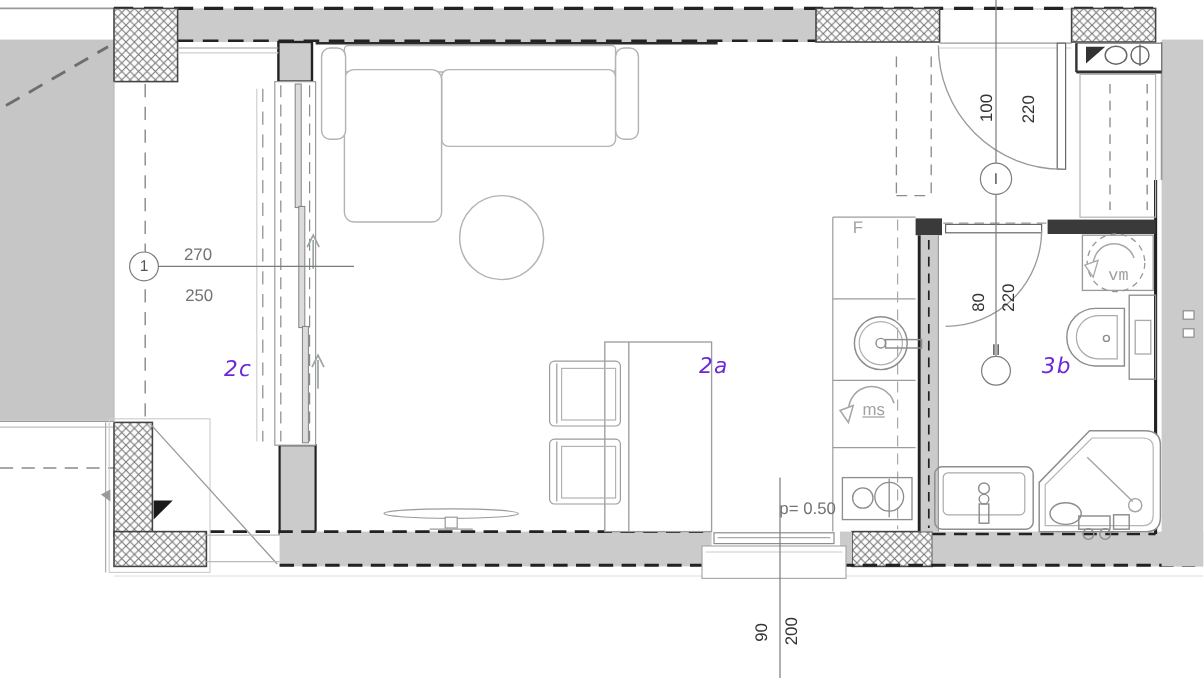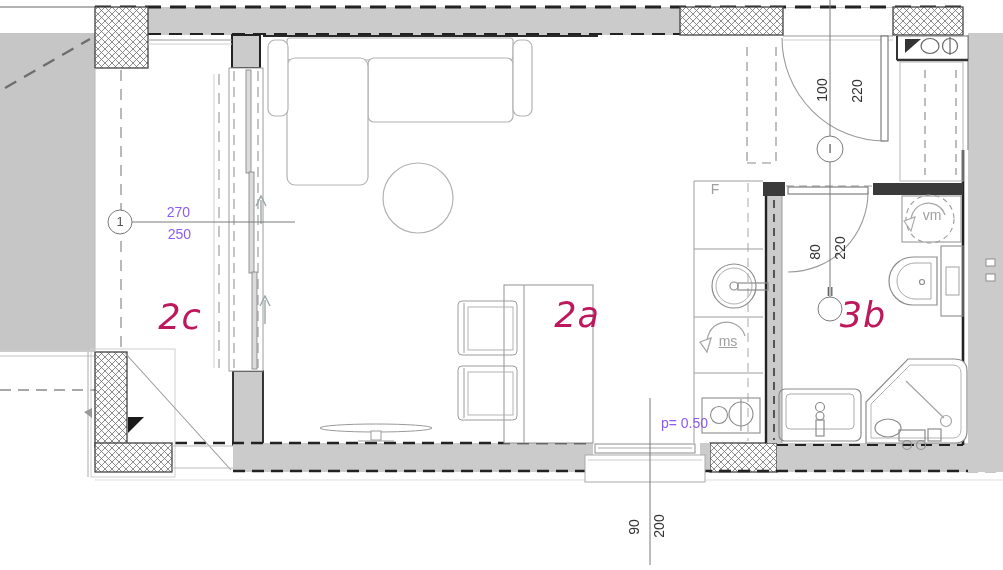--- a/index.html
+++ b/index.html
@@ -1,22 +1,22 @@
 <!DOCTYPE html>
 <html><head>
 <meta charset="utf-8">
 <style>
   html,body{margin:0;padding:0;background:#fff;}
   .plan{position:relative;width:1003px;height:570px;background:#ffffff;overflow:hidden;
         font-family:"Liberation Sans",sans-serif;}
   .plan svg{position:absolute;left:0;top:0;}
-  .lbl{position:absolute;color:#8b5cf6;font-size:14px;line-height:16px;text-align:right;
+  .lbl{position:absolute;color:#737373;font-size:14px;line-height:16px;text-align:center;
        white-space:nowrap;}
-  .room{position:absolute;color:#be185d;font-size:35px;font-style:italic;
-        font-family:"DejaVu Sans",sans-serif;letter-spacing:1px;text-align:center;width:60px;}
+  .room{position:absolute;color:#6d28d9;font-size:18px;font-style:italic;
+        font-family:"DejaVu Sans",sans-serif;letter-spacing:1px;text-align:right;width:60px;}
   .vtext{position:absolute;width:44px;height:16px;font-size:14px;color:#333;text-align:center;
          transform:rotate(-90deg);transform-origin:center center;white-space:nowrap;}
   .marker{position:absolute;width:30px;font-size:13px;color:#555;text-align:center;}
   .appl{position:absolute;color:#a0a0a0;font-size:14px;text-align:center;}
 </style>
 </head>
 <body>
 
 <div class="plan">
 
@@ -253,34 +253,34 @@
     <circle cx="830" cy="309" r="12" fill="#fff"></circle>
     <line x1="650" y1="398" x2="650" y2="565"></line>
   </g>
 </svg>
 
 <div class="room" style="left:150px;top:297px;">2c</div>
 <div class="room" style="left:547px;top:295px;font-style:italic;">2a</div>
 <div class="room" style="left:833px;top:295px;">3b</div>
 
 <div class="lbl" style="left:140px;top:204px;width:50px;">270</div>
-<div class="lbl" style="left:141px;top:226px;width:50px;">250</div>
+<div class="lbl" style="left:141px;top:238px;width:50px;">250</div>
 
 <div class="vtext" style="left:800px;top:82px;">100</div>
 <div class="vtext" style="left:835px;top:83px;">220</div>
 
 <div class="vtext" style="left:793px;top:244px;">80</div>
 <div class="vtext" style="left:818px;top:240px;">220</div>
 
 <div class="vtext" style="left:612px;top:519px;">90</div>
 <div class="vtext" style="left:637px;top:518px;">200</div>
 
 <div class="lbl" style="left:638px;top:415px;width:70px;">p= 0.50</div>
 
 <div class="marker" style="left:105px;top:214px;">1</div>
 <div class="marker" style="left:815px;top:141px;">I</div>
 <div class="marker" style="left:815px;top:284px;">II</div>
 
 <div class="appl" style="left:705px;top:181px;width:20px;">F</div>
 <div class="appl" style="left:711px;top:333px;width:34px;text-decoration:underline;">ms</div>
-<div class="appl" style="left:914px;top:207px;width:36px;">vm</div>
+<div class="appl" style="left:914px;top:222px;width:36px;font-family:Liberation Mono, monospace;">vm</div>
 
 </div>
 
 </body></html>

